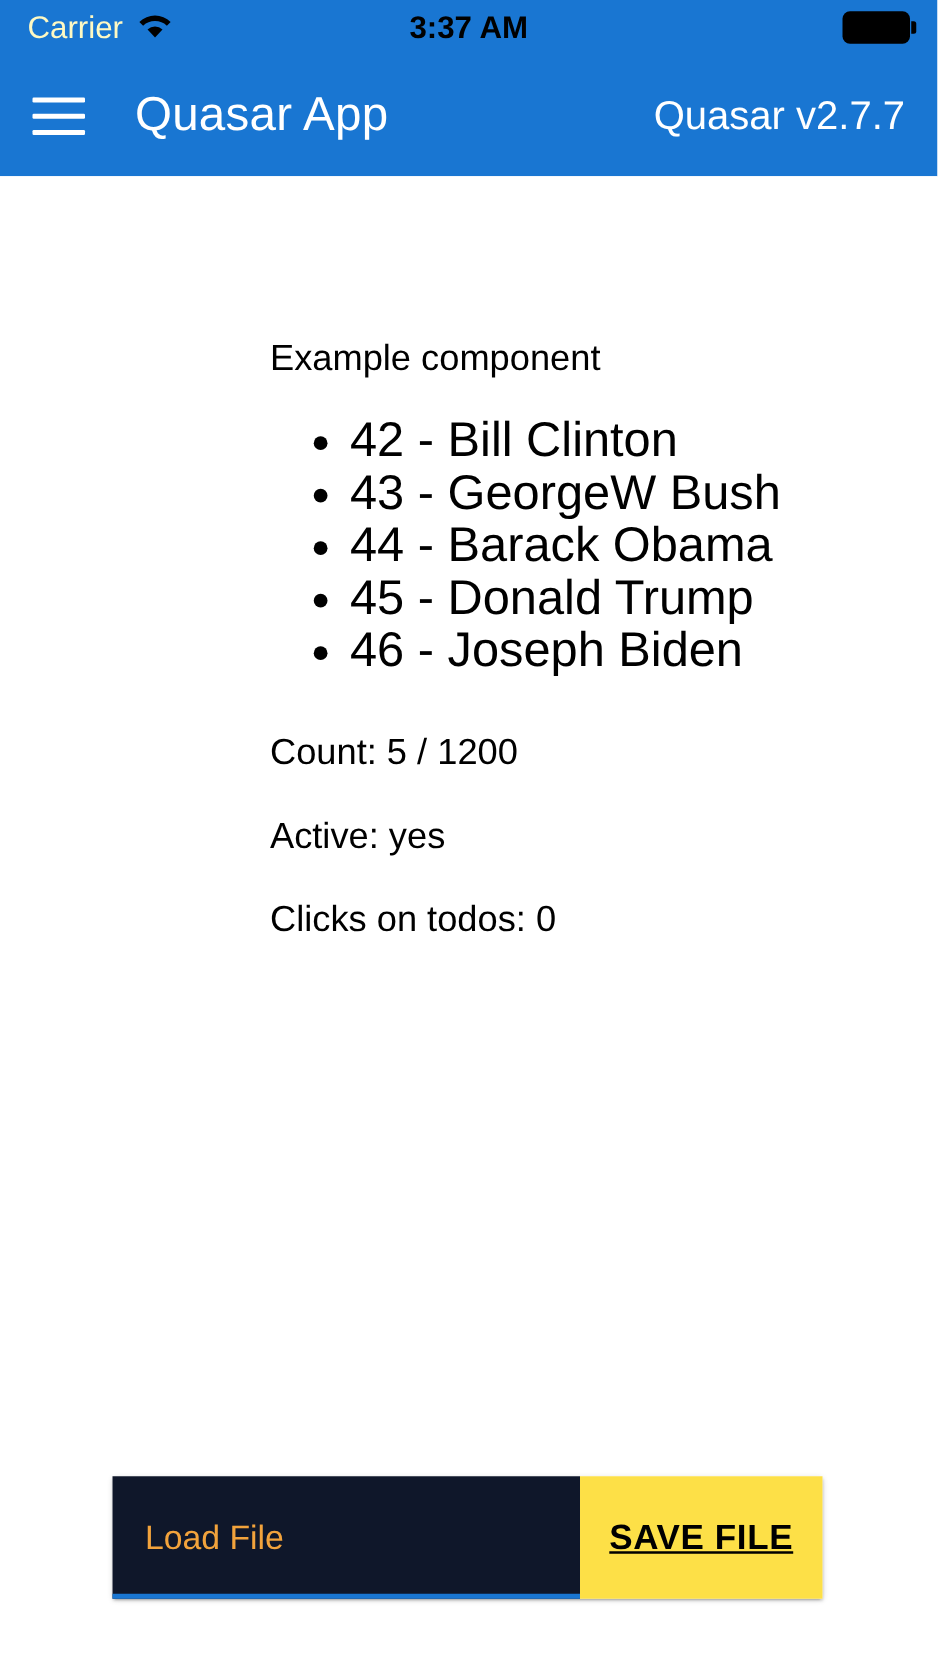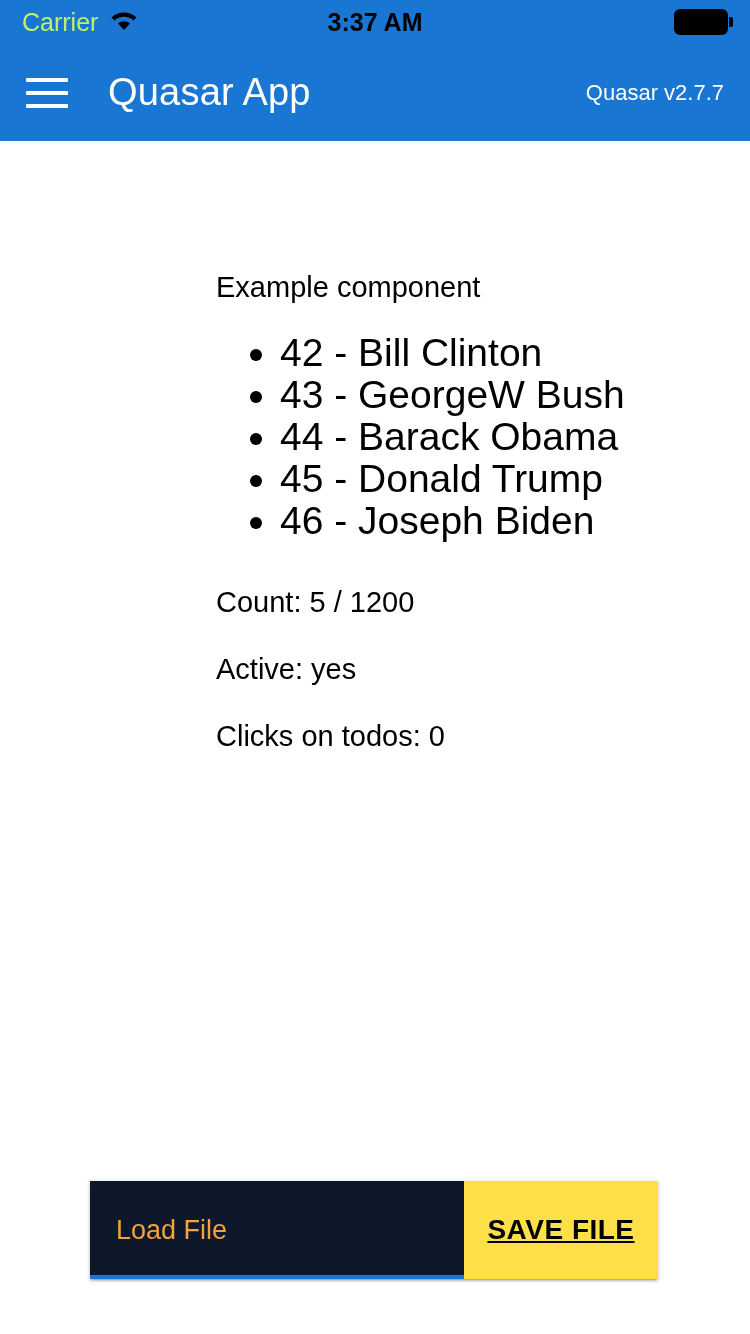--- a/index.html
+++ b/index.html
@@ -30,21 +30,21 @@
     flex: none;
   }
   .status-left {
     display: flex;
     align-items: center;
     gap: 10px;
     flex: 1 1 0;
   }
   .carrier-text {
     font-size: 25px;
-    color: #bef264;
+    color: #fef9c3;
     letter-spacing: 0px;
   }
   .wifi-icon { display: block; }
   .status-center {
     flex: 0 0 auto;
     font-size: 25px;
     font-weight: bold;
     color: #000;
     text-align: left;
   }
@@ -99,21 +99,21 @@
     border-radius: 1px;
   }
   .app-title {
     font-size: 38px;
     margin-left: 26px;
     font-weight: 400;
     letter-spacing: 0.2px;
   }
   .version {
     margin-left: auto;
-    font-size: 22px;
+    font-size: 32px;
     font-weight: 400;
   }
 
   
   .page {
     flex: 1 1 auto;
     position: relative;
     background: #ffffff;
   }
   .example-block {

